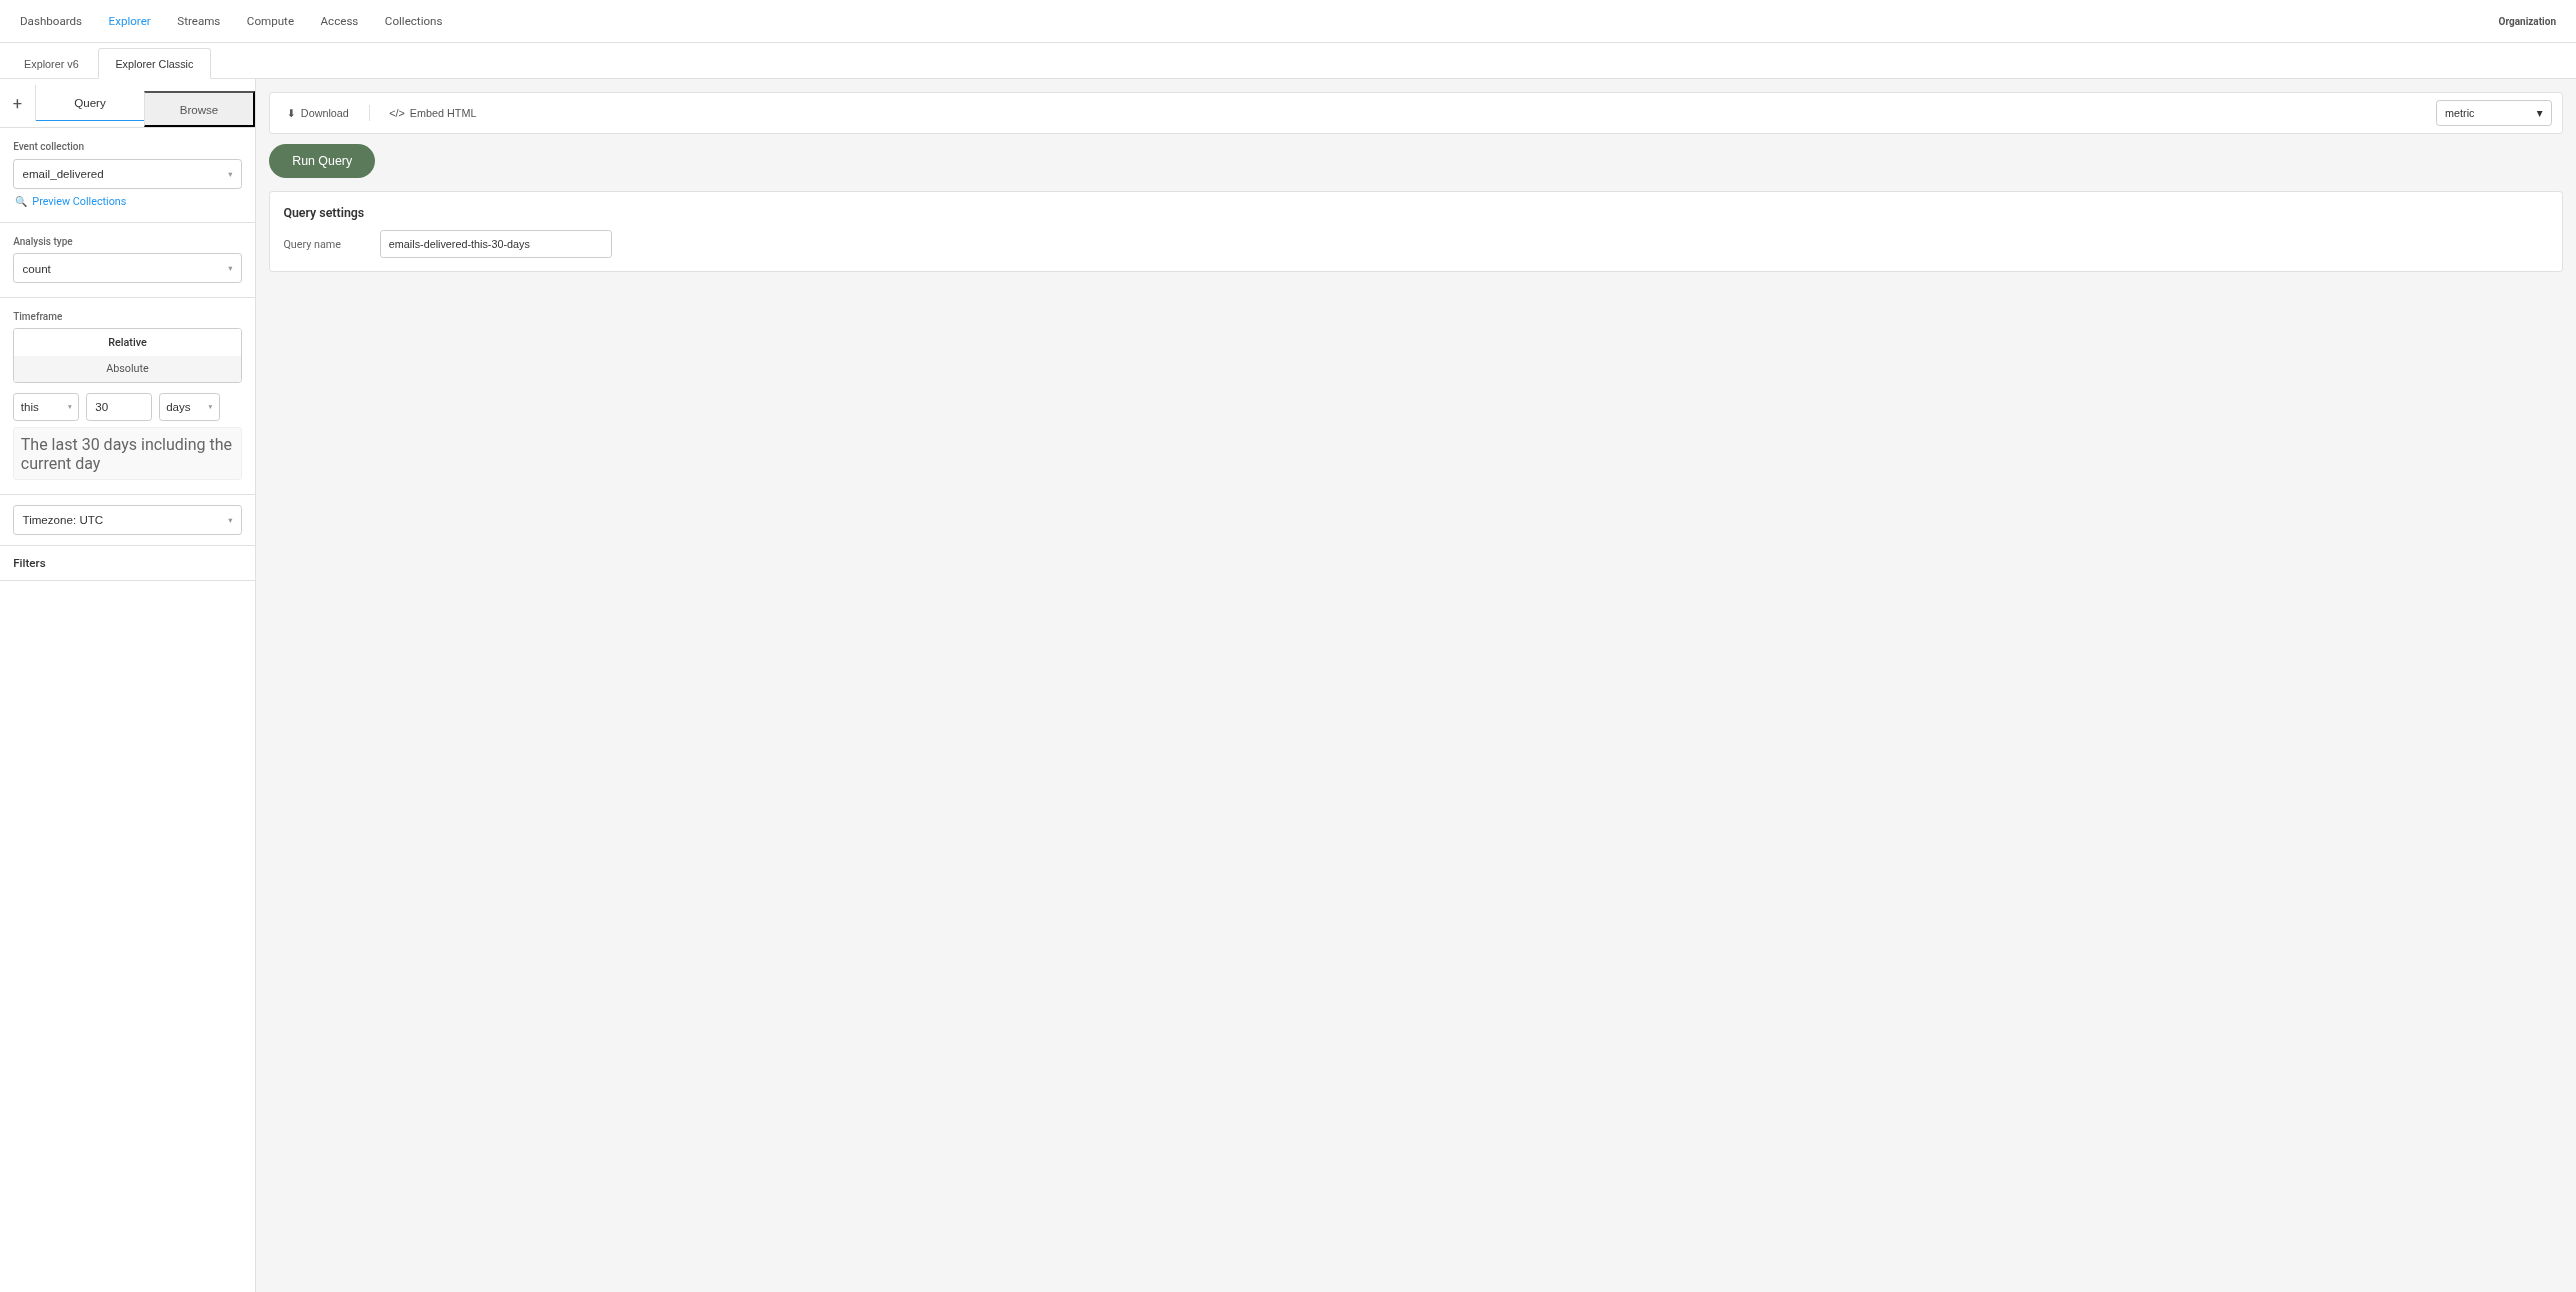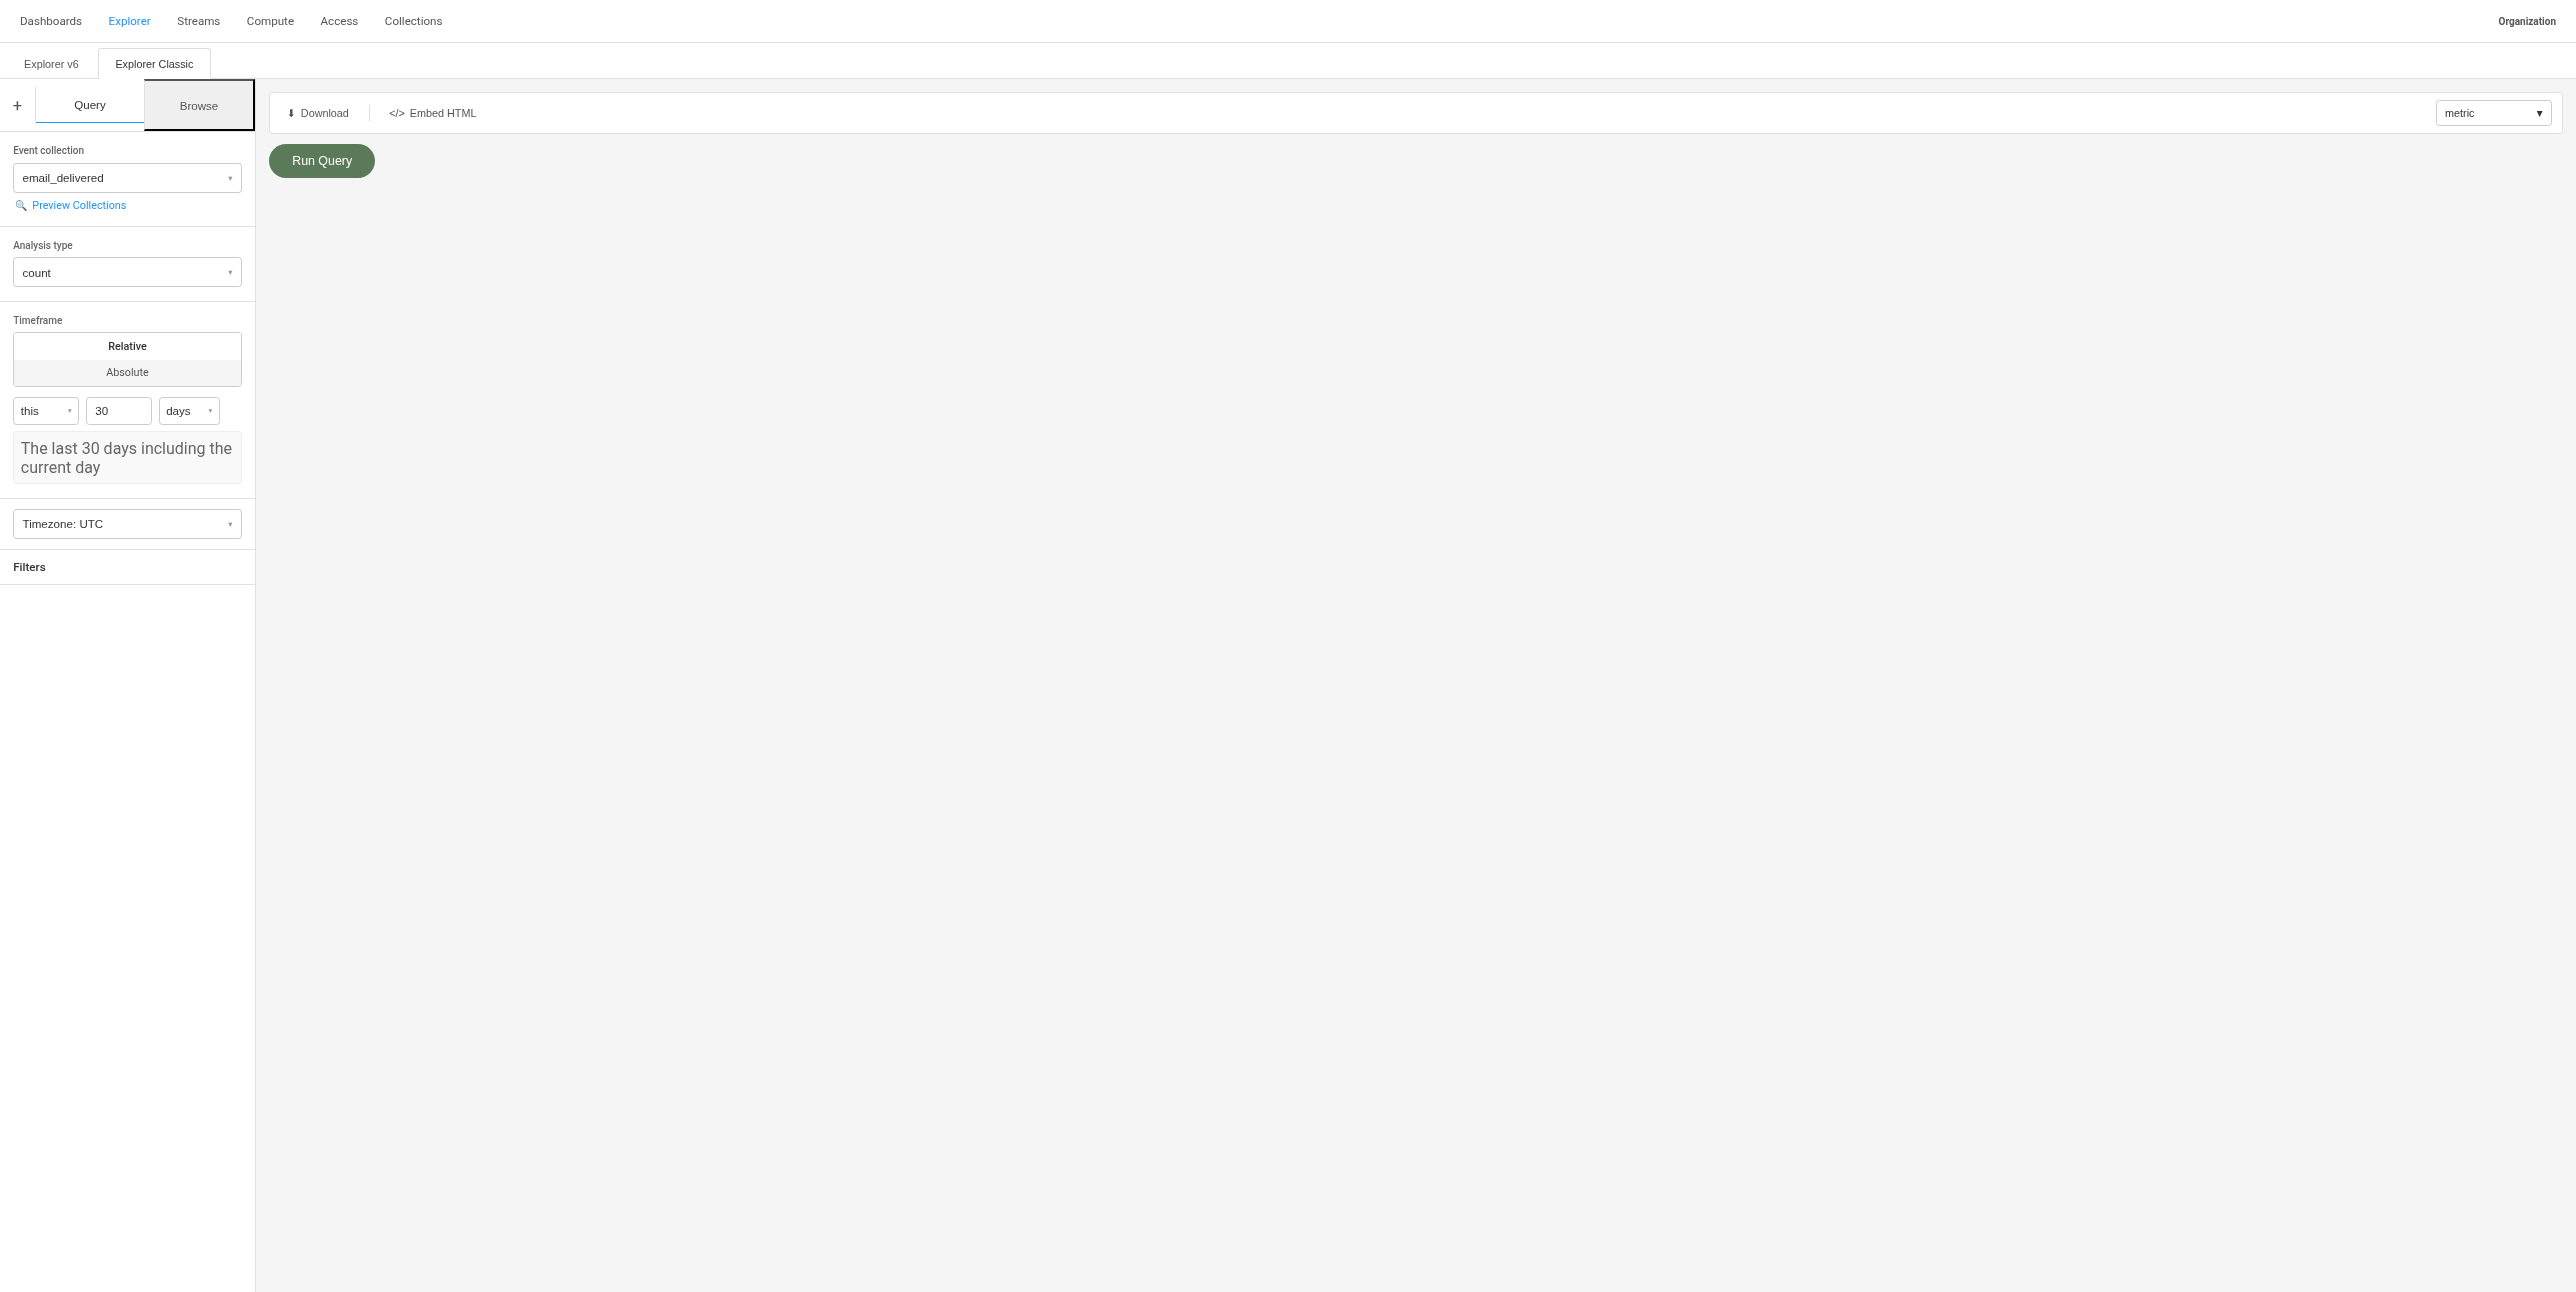--- a/index.html
+++ b/index.html
@@ -117,28 +117,29 @@
       cursor: pointer;
       background: transparent;
       border: none;
       border-bottom: 1.7px solid transparent;
     }
     .query-tab-btn.active {
       border-bottom: 1.7px solid #2196f3;
     }
     .browse-tab-btn {
       flex: 1;
-      height: 52px;
+      height: 36px;
       display: flex;
       align-items: center;
       justify-content: center;
       font-size: 11.6px;
       color: #555;
       cursor: pointer;
       border-left: 0.8px solid #e0e0e0;
+      margin-top: 12px;
     }
 
     
     .form-section {
       padding: 13.2px;
       border-bottom: 0.8px solid #e0e0e0;
     }
     .form-label {
       font-size: 10px;
       color: #666;
@@ -524,16 +525,23 @@
           <option>line chart</option>
           <option>bar chart</option>
           <option>table</option>
         </select>
         <span>▾</span>
       </div>
     </div>
 
     <button class="run-query-btn">Run Query</button>
 
+    <div class="query-settings">
+      <div class="query-settings-title">Query settings</div>
+      <div class="settings-row">
+        <span class="settings-label">Query name</span>
+        <input type="text" class="settings-input" value="emails-delivered-this-30-days" style="">
+      </div>
+    </div>
 
   </div>
 </div>
 
 
 </body></html>

